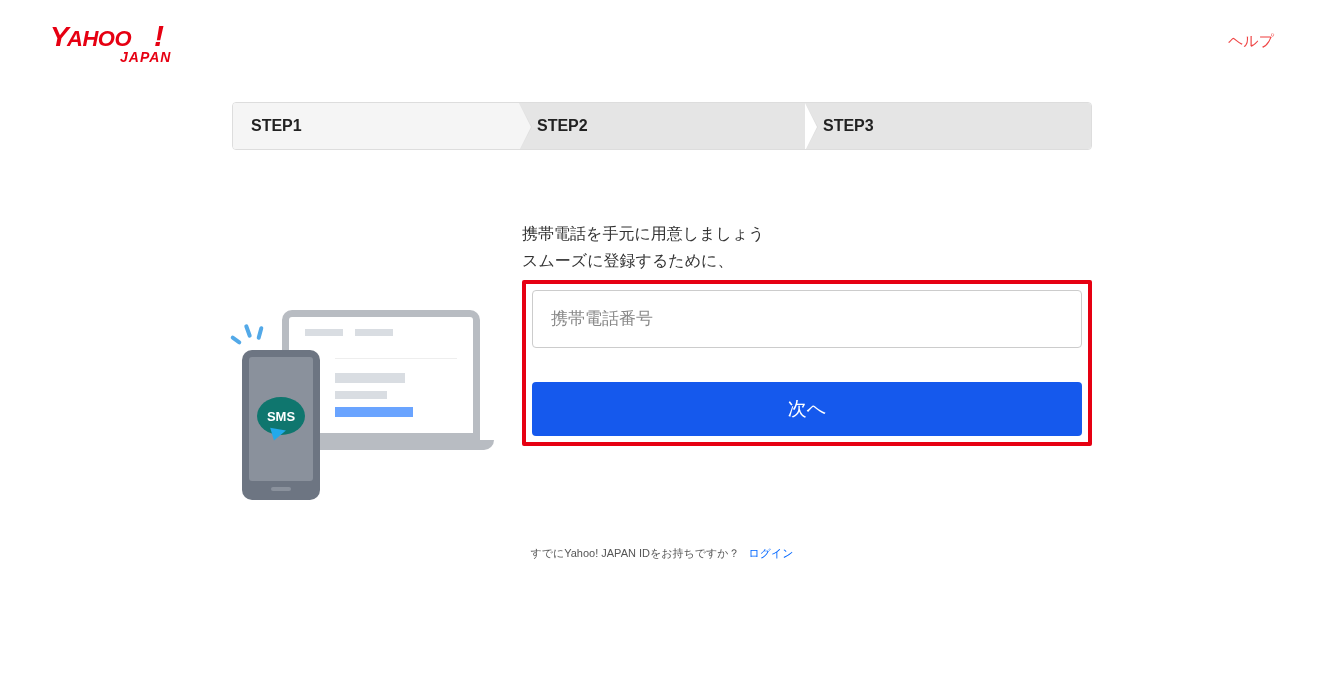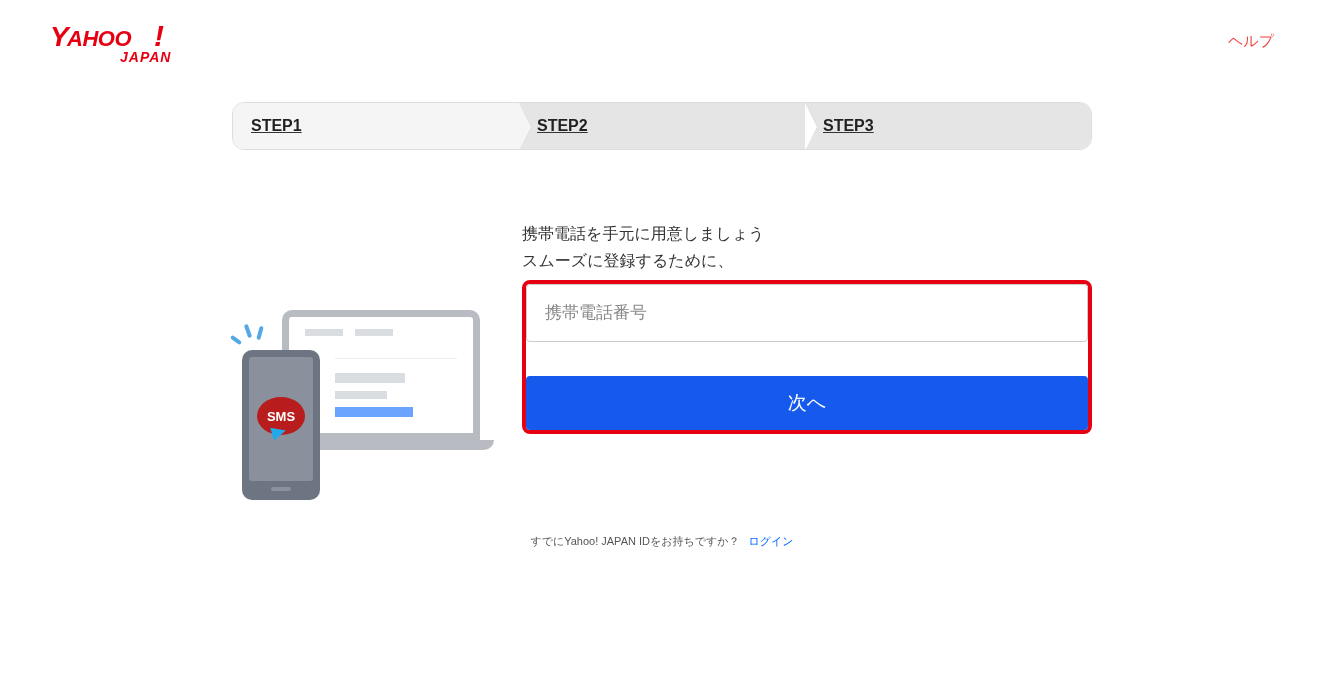--- a/index.html
+++ b/index.html
@@ -2,21 +2,21 @@
 <html><head>
   <meta charset="utf-8">
   <style>
     * { margin: 0; padding: 0; box-sizing: border-box; }
     body { font-family: -apple-system, BlinkMacSystemFont, "Segoe UI", "Hiragino Sans", "Meiryo", sans-serif; background: #fff; color: #333; }
     .container { width: 1324px; height: 686px; position: relative; }
     .header { display: flex; justify-content: space-between; align-items: flex-start; padding: 18px 50px 0 50px; }
     .logo { }
     .help-link { color: #ef4444; font-size: 15px; text-decoration: none; margin-top: 14px; cursor: pointer; }
     .content { margin: 0 auto; width: 860px; padding-top: 30px; }
-    .steps { display: flex; width: 100%; border: 1px solid #ddd; border-radius: 12px; overflow: hidden; margin-bottom: 70px; text-decoration: underline; }
+    .steps { display: flex; width: 100%; border: 1px solid #ddd; border-radius: 4px; overflow: hidden; margin-bottom: 70px; }
     .step { flex: 1; padding: 14px 18px; font-weight: bold; font-size: 16px; color: #222; position: relative; background: #e5e5e5; }
     .step.active { background: #f5f5f5; }
     .step:not(:last-child)::after {
       content: '';
       position: absolute;
       right: -12px;
       top: 0;
       width: 0; height: 0;
       border-top: 24px solid transparent;
       border-bottom: 24px solid transparent;
@@ -33,40 +33,40 @@
       border-top: 24px solid transparent;
       border-bottom: 24px solid transparent;
       border-left: 13px solid #ddd;
       z-index: 1;
     }
     .main-area { display: flex; gap: 30px; }
     .illustration { width: 260px; padding-top: 90px; position: relative; flex-shrink: 0; }
     .form-area { flex: 1; }
     .title { font-size: 30px; font-weight: 500; color: #333; margin-bottom: 50px; }
     .subtitle { font-size: 16px; color: #333; line-height: 1.7; margin-bottom: 6px; }
-    .highlight-box { border: 4px solid #e60012; border-radius: 8px; }
+    .highlight-box { border: 4px solid #e60012; padding: 6px; border-radius: 2px; }
     .phone-input { width: 100%; height: 58px; border: 1px solid #ccc; border-radius: 4px; padding: 0 18px; font-size: 17px; outline: none; }
     .phone-input::placeholder { color: #888; }
     .next-btn { width: 100%; height: 54px; background: #1559ed; color: #fff; border: none; border-radius: 4px; font-size: 19px; font-weight: 500; cursor: pointer; margin-top: 34px; }
     .footer-text { text-align: center; font-size: 11px; color: #555; margin-top: 100px; }
     .login-link { color: #0066ff; text-decoration: none; cursor: pointer; margin-left: 6px; }
 
     
     .laptop { position: absolute; left: 50px; top: 90px; }
     .laptop-screen { width: 198px; height: 130px; background: #fff; border: 7px solid #b8bcc2; border-radius: 10px 10px 0 0; padding: 12px 16px; }
     .lap-row { display: flex; gap: 12px; margin-bottom: 22px; }
     .lap-chip { width: 38px; height: 7px; background: #d9dde2; }
     .lap-line { width: 70px; height: 10px; background: #d9dde2; margin-bottom: 8px; }
     .lap-line2 { width: 52px; height: 8px; background: #d9dde2; margin-bottom: 8px; }
     .lap-blue { width: 78px; height: 10px; background: #6aa4ff; }
     .laptop-base { width: 226px; height: 10px; background: #b8bcc2; border-radius: 0 0 10px 10px; margin-left: -14px; }
     .phone { position: absolute; left: 10px; top: 130px; width: 78px; height: 150px; background: #6d7582; border-radius: 10px; padding: 7px; }
     .phone-screen { width: 100%; height: 124px; background: #8a919c; border-radius: 3px; position: relative; }
     .phone-home { width: 20px; height: 4px; background: #8a919c; border-radius: 2px; margin: 6px auto 0; }
-    .sms-bubble { position: absolute; left: 8px; top: 40px; width: 48px; height: 38px; background: #b91c1c; border-radius: 50%; display: flex; align-items: center; justify-content: center; }
+    .sms-bubble { position: absolute; left: 8px; top: 40px; width: 48px; height: 38px; background: #0f766e; border-radius: 50%; display: flex; align-items: center; justify-content: center; }
     .sms-bubble::after { content: ''; position: absolute; bottom: -6px; left: 12px; width: 0; height: 0; border-left: 6px solid transparent; border-right: 10px solid transparent; border-top: 12px solid #22a9ea; transform: rotate(10deg); }
     .sms-text { color: #fff; font-size: 13px; font-weight: bold; position: relative; z-index: 1; }
     .sparkle { position: absolute; left: 0px; top: 108px; }
     .spark-line { position: absolute; background: #53a9e8; border-radius: 2px; }
     .s1 { width: 4px; height: 14px; left: 14px; top: -4px; transform: rotate(-20deg); }
     .s2 { width: 4px; height: 12px; left: 2px; top: 6px; transform: rotate(-55deg); }
     .s3 { width: 4px; height: 14px; left: 26px; top: -2px; transform: rotate(15deg); }
   </style>
 </head>
 <body>

